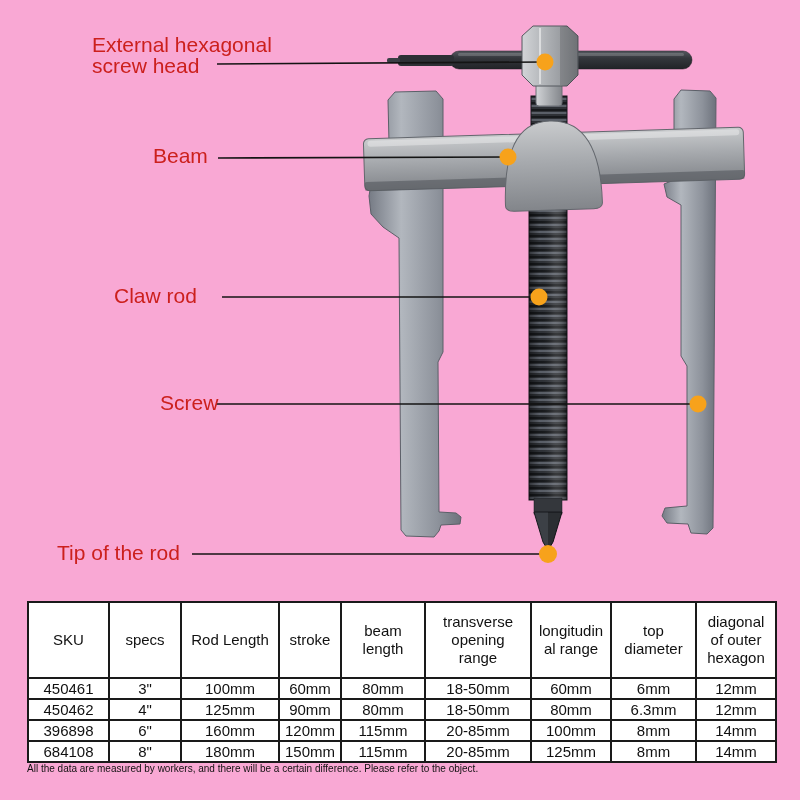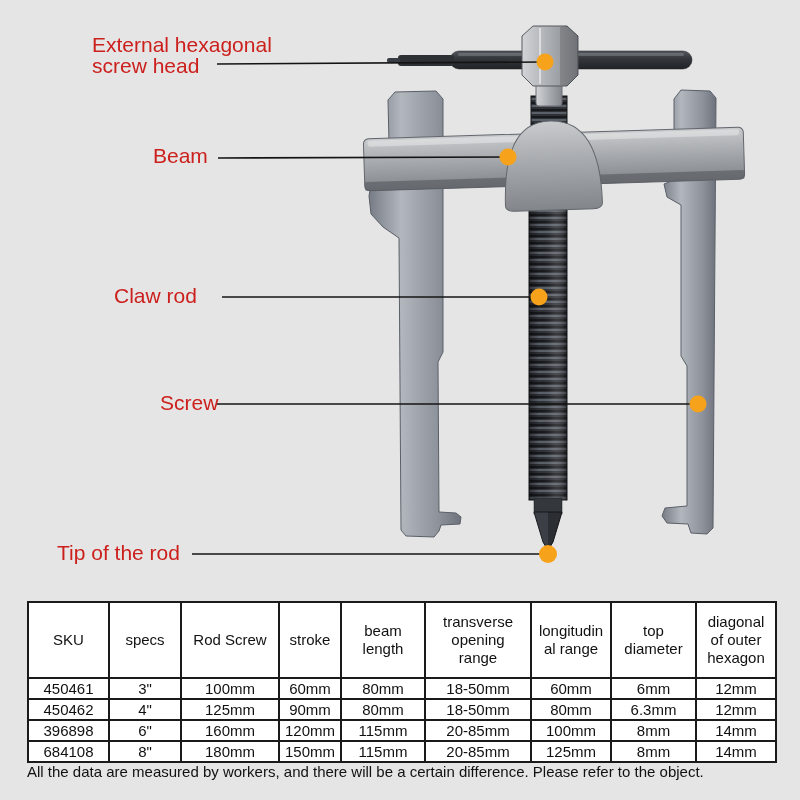--- a/index.html
+++ b/index.html
@@ -1,17 +1,17 @@
 <!DOCTYPE html>
 <html><head>
 <meta charset="utf-8">
 <style>
   html, body { margin: 0; padding: 0; background: #ffffff; }
   body { width: 800px; height: 800px; font-family: "Liberation Sans", sans-serif; }
-  .stage { position: relative; width: 800px; height: 800px; background: #e5e5e5; overflow: hidden; }
+  .stage { position: relative; width: 800px; height: 800px; background: #f9a8d4; overflow: hidden; }
   .diagram-svg { position: absolute; left: 0; top: 0; }
   .part-label {
     position: absolute;
     color: #cc201d;
     font-size: 21px;
     line-height: 21px;
     white-space: pre-line;
     letter-spacing: 0px;
   }
   .spec-table {
@@ -32,21 +32,21 @@
     padding: 0;
     font-weight: normal;
     overflow: hidden;
   }
   .spec-table th.hdr { height: 74px; white-space: pre-line; line-height: 18px; }
   .spec-table tr.data-row { height: 21px; margin-top: 24px; }
   .footnote {
     position: absolute;
     left: 27px;
     top: 763px;
-    font-size: 15px;
+    font-size: 10px;
     color: #111111;
     white-space: nowrap;
   }
 </style>
 </head>
 <body>
 
 <div class="stage">
 
   <svg class="diagram-svg" width="800" height="600" viewBox="0 0 800 600">
@@ -161,21 +161,21 @@
         <col style="width:84px">
         <col style="width:106px">
       <col style="width:80px">
         <col style="width:85px">
         <col style="width:80px">
     </colgroup>
     <tbody>
       <tr>
         <th class="hdr">SKU</th>
         <th class="hdr">specs</th>
-        <th class="hdr">Rod Screw</th>
+        <th class="hdr">Rod Length</th>
         <th class="hdr">stroke</th>
         <th class="hdr">beam
 length</th>
         <th class="hdr">transverse
 opening
 range</th>
         <th class="hdr">longitudin
 al range</th>
         <th class="hdr">top
 diameter</th>

